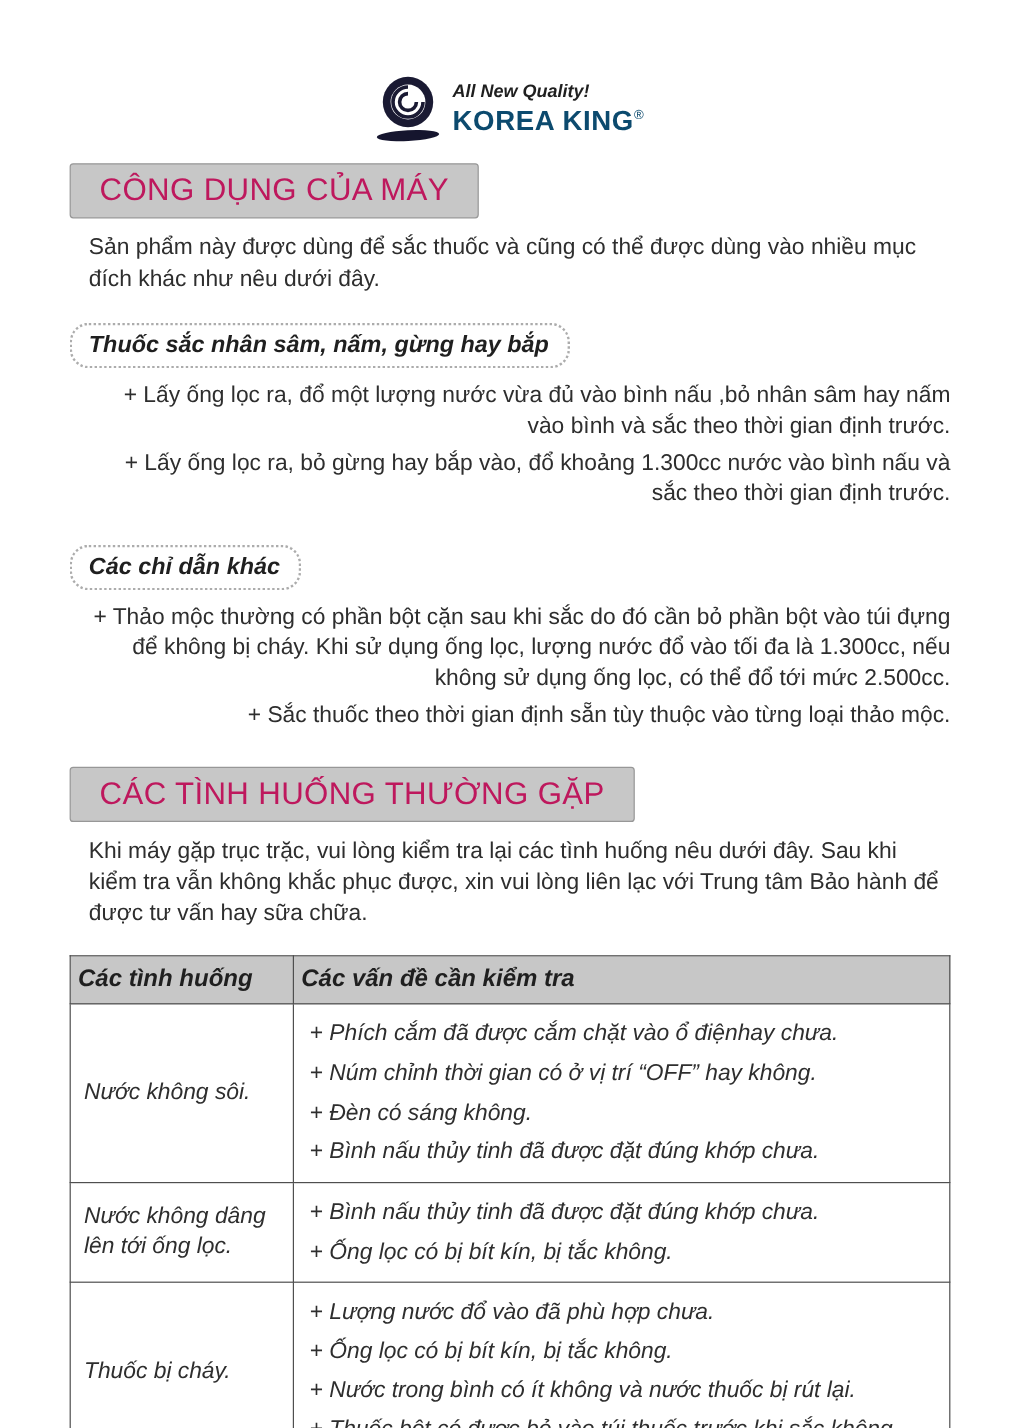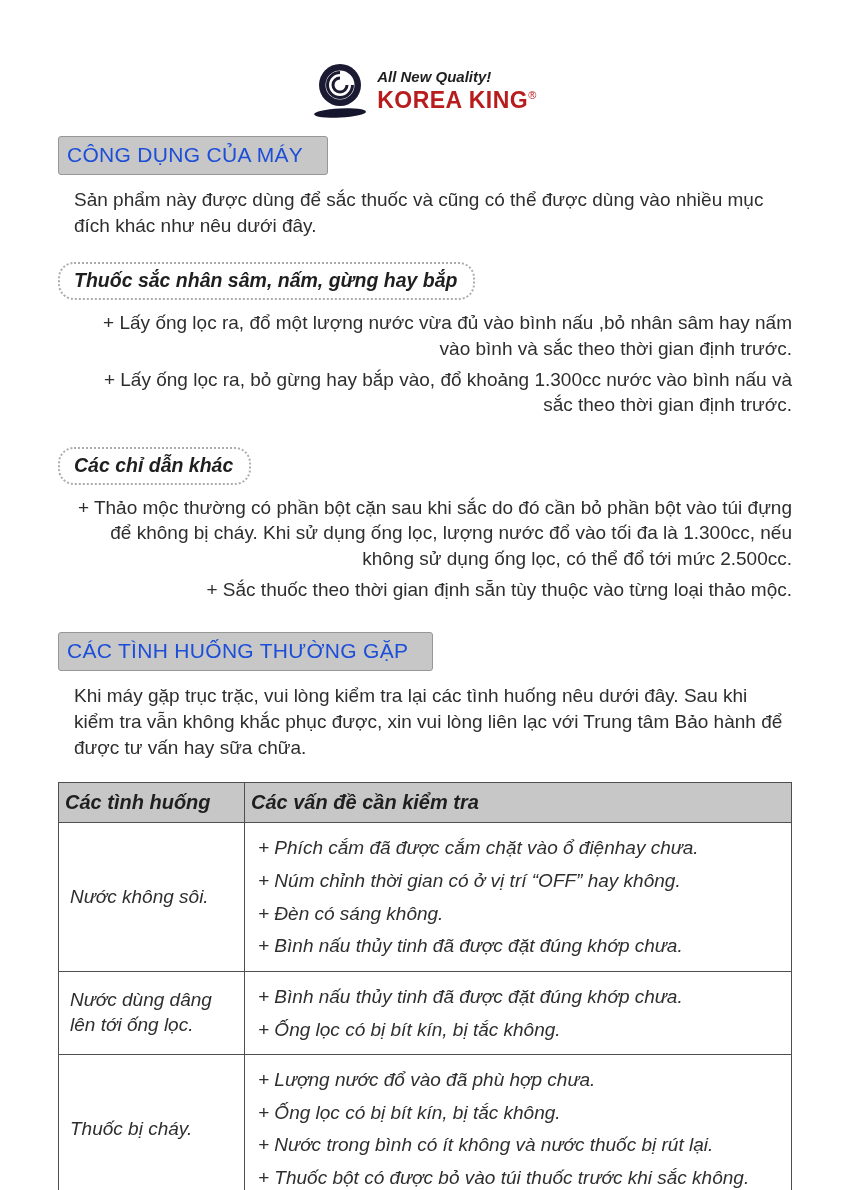--- a/index.html
+++ b/index.html
@@ -9,33 +9,33 @@
     background: #ffffff;
     font-family: "Liberation Sans", sans-serif;
     color: #2e2e2e;
     overflow: hidden;
     position: relative;
   }
   .brand { display: flex; justify-content: center; align-items: center; gap: 10px; padding-top: 62px; }
   .logo { display: inline-block; line-height: 0; }
   .brand-text { display: inline-block; }
   .tagline { display: block; font-style: italic; font-weight: bold; font-size: 15px; color: #1f1f1f; margin-bottom: 2px; }
-  .brand-name { display: block; font-weight: bold; font-size: 23px; letter-spacing: 0.5px; color: #b91c1c; }
+  .brand-name { display: block; font-weight: bold; font-size: 23px; letter-spacing: 0.5px; color: #0c4a6e; }
   .reg { font-size: 11px; vertical-align: super; font-weight: normal; }
 
   .content { padding: 0 58px; }
 
   .section-header {
     display: inline-block;
     background: #c7c7c7;
     border: 1px solid #979797;
     border-radius: 3px;
-    padding: 6px 24px 7px 8px;
-    font-size: 21px;
-    color: #1d4ed8;
+    padding: 6px 24px 7px 24px;
+    font-size: 26px;
+    color: #be185d;
     margin-top: 16px;
     letter-spacing: 0.3px;
   }
   .intro { font-size: 19px; line-height: 1.35; margin: 12px 0 0 16px; }
 
   .sub-title {
     display: inline-block;
     border: 2px dotted #acacac;
     border-radius: 16px;
     background: #ffffff;
@@ -139,21 +139,21 @@
         <tr>
           <td class="situation">Nước không sôi.</td>
           <td class="checks">
             <div class="bullet">+ Phích cắm đã được cắm chặt vào ổ điệnhay chưa.</div>
             <div class="bullet">+ Núm chỉnh thời gian có ở vị trí “OFF” hay không.</div>
             <div class="bullet">+ Đèn có sáng không.</div>
             <div class="bullet">+ Bình nấu thủy tinh đã được đặt đúng khớp chưa.</div>
           </td>
         </tr>
         <tr>
-          <td class="situation">Nước dùng dâng lên tới ống lọc.</td>
+          <td class="situation">Nước không dâng lên tới ống lọc.</td>
           <td class="checks">
             <div class="bullet">+ Bình nấu thủy tinh đã được đặt đúng khớp chưa.</div>
             <div class="bullet">+ Ống lọc có bị bít kín, bị tắc không.</div>
           </td>
         </tr>
         <tr>
           <td class="situation">Thuốc bị cháy.</td>
           <td class="checks">
             <div class="bullet">+ Lượng nước đổ vào đã phù hợp chưa.</div>
             <div class="bullet">+ Ống lọc có bị bít kín, bị tắc không.</div>

